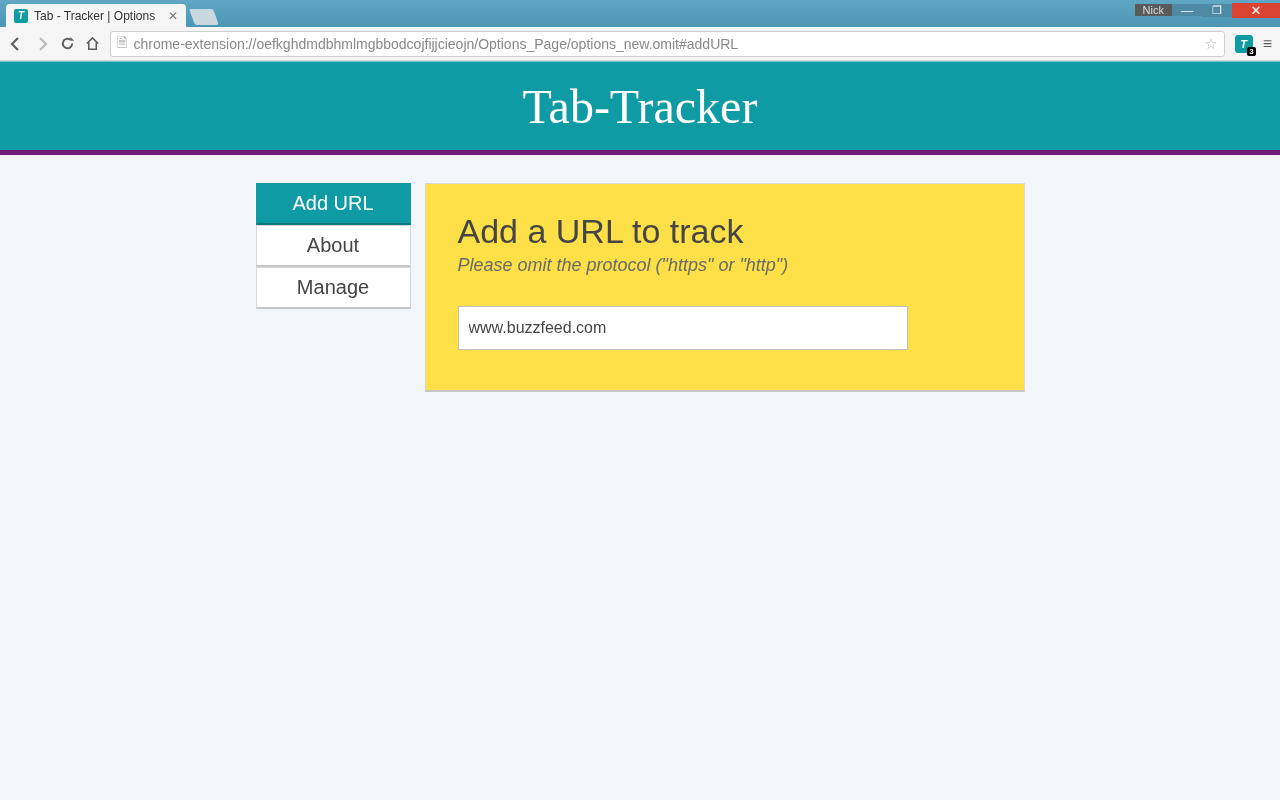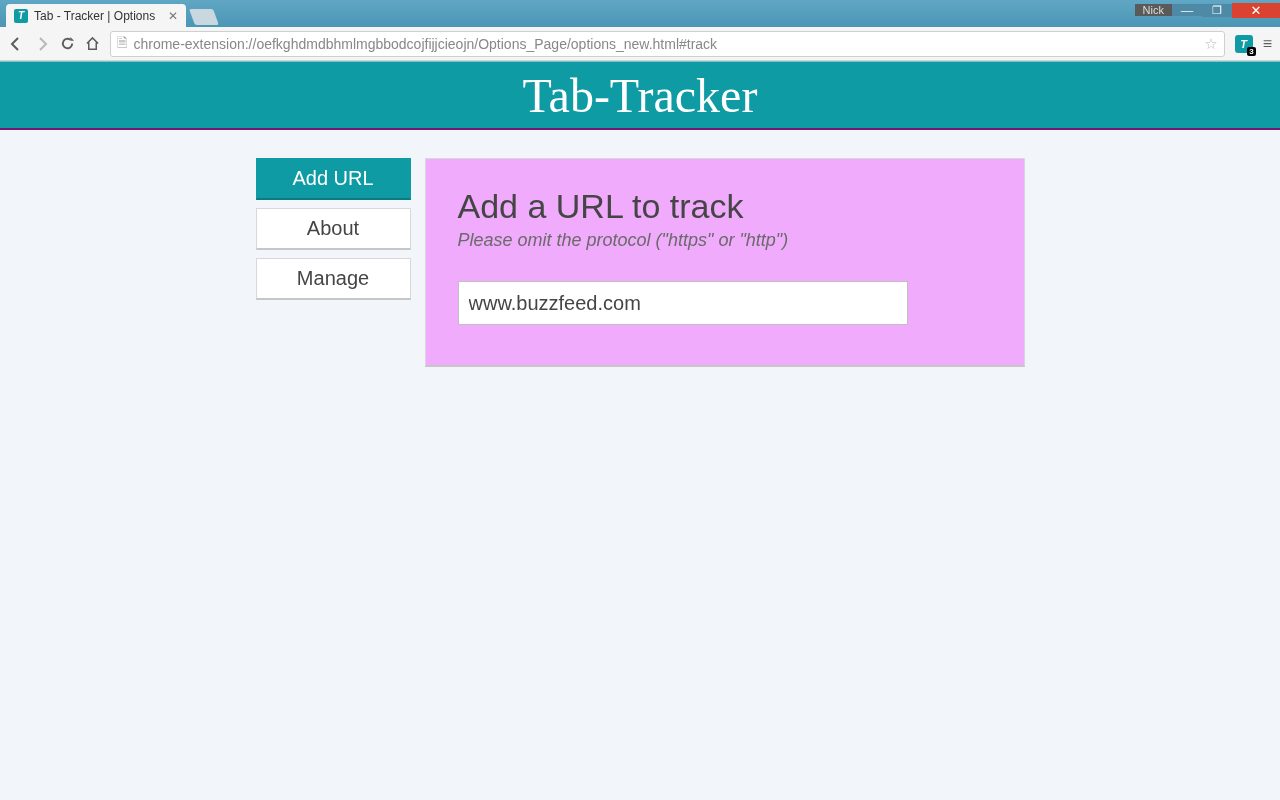--- a/index.html
+++ b/index.html
@@ -92,66 +92,66 @@
     position:relative;
   }
   .ext-icon .badge{
     position:absolute;right:-3px;bottom:-3px;
     background:#000;color:#fff;font-size:8px;font-style:normal;
     border-radius:2px;padding:0 2px;
   }
   .hamburger{ color:#5c5c5c; font-size:16px;}
   
   .banner {
-    height: 69px;
+    height: 94px;
     background: #0e9ba4;
     border-top:1px solid #79c7cd;
-    border-bottom:2px solid #701a75;
+    border-bottom:5px solid #701a75;
     display:flex; align-items:center; justify-content:center;
   }
   .banner-title{
     font-family: "Brush Script MT", cursive;
     color:#fff; font-size:48px;
   }
   .content-wrap{
     display:flex; justify-content:center;
     padding-top:28px;
   }
   .layout { display:flex; gap:14px; }
-  .sidebar{ width:155px; display:flex; flex-direction:column; gap:8px;}
+  .sidebar{ width:155px; display:flex; flex-direction:column; }
   .side-item{
     height:42px; background:#fff;
     border:1px solid #d8d8d8;
     border-bottom:2px solid #c6c6c6;
     display:flex; align-items:center; justify-content:center;
     font-size:20px; color:#454545;
     cursor:pointer;
   }
   .side-item.active{
     background:#0e9ba4; color:#fff; border-color:#0e9ba4;
     border-bottom-color:#0b7a81;
   }
   .panel{
-    width:600px; background:#f0abfc;
+    width:600px; background:#fde047;
     border:1px solid #d8d8d8;
     border-bottom:2px solid #c6c6c6;
     padding:28px 32px 40px 32px;
   }
   .panel h1{
     font-size:34px; font-weight:300; color:#454545;
     margin-bottom:4px;
   }
   .panel .sub{
     font-style:italic; color:#6a6a6a; font-size:18px;
     margin-bottom:30px;
   }
   .url-input{
     width:450px; height:44px;
     border:1px solid #bfbfbf;
-    font-size:20px; color:#454545;
+    font-size:16px; color:#454545;
     padding:0 10px;
     font-family:inherit;
   }
 </style>
 </head>
 <body>
 
 <div class="browser-chrome">
   <div class="tab-strip">
     <div class="tab">
@@ -184,21 +184,21 @@
           <path d="M11 1 L11 5 L15 5 Z" fill="#5c5c5c"></path>
         </svg>
     </span>
     <span class="nav-icon">
       <svg width="15" height="15" viewBox="0 0 16 16">
           <path d="M2 8 L8 2 L14 8 M4 7 V14 H12 V7" stroke="#5c5c5c" stroke-width="1.6" fill="none"></path>
         </svg>
     </span>
     <div class="addr-bar">
       <span class="page-icon">🗎</span>
-      <span>chrome-extension://oefkghdmdbhmlmgbbodcojfijjcieojn/Options_Page/options_new.html#track</span>
+      <span>chrome-extension://oefkghdmdbhmlmgbbodcojfijjcieojn/Options_Page/options_new.omit#addURL</span>
       <span class="star">☆</span>
     </div>
     <span class="ext-icon">T
       <span class="badge">3</span>
     </span>
     <span class="hamburger">≡</span>
   </div>
 </div>
 
 <div class="banner">

